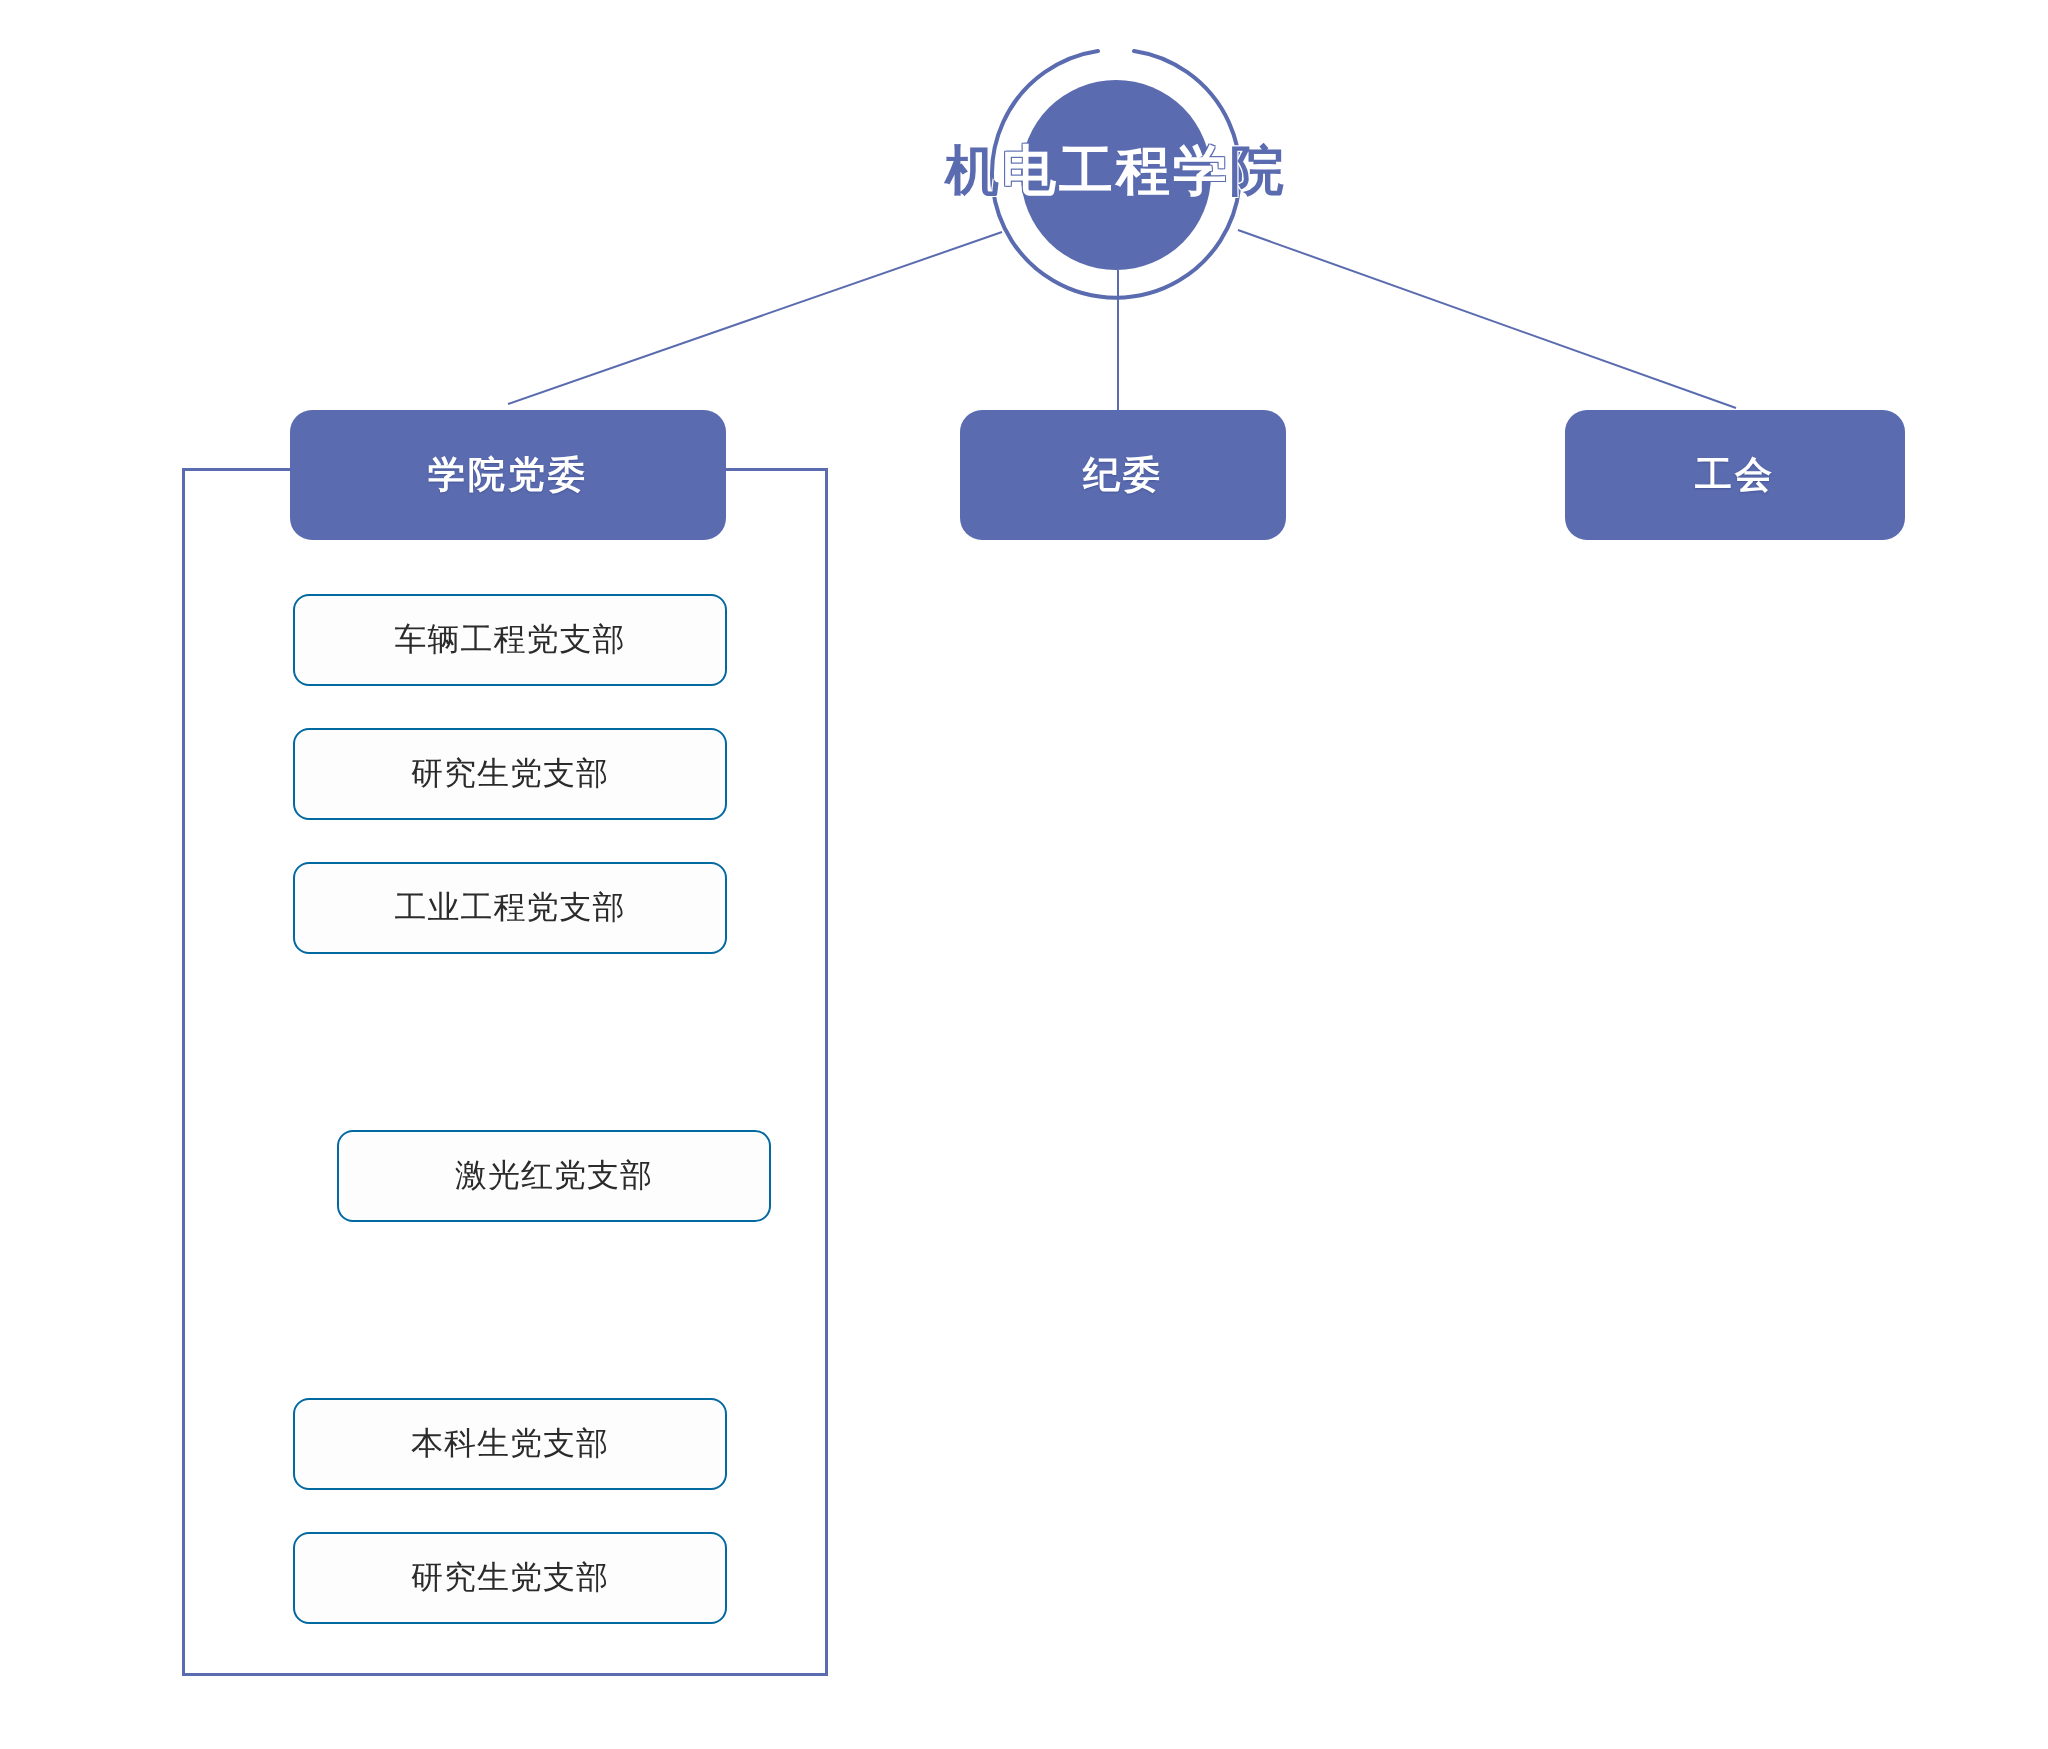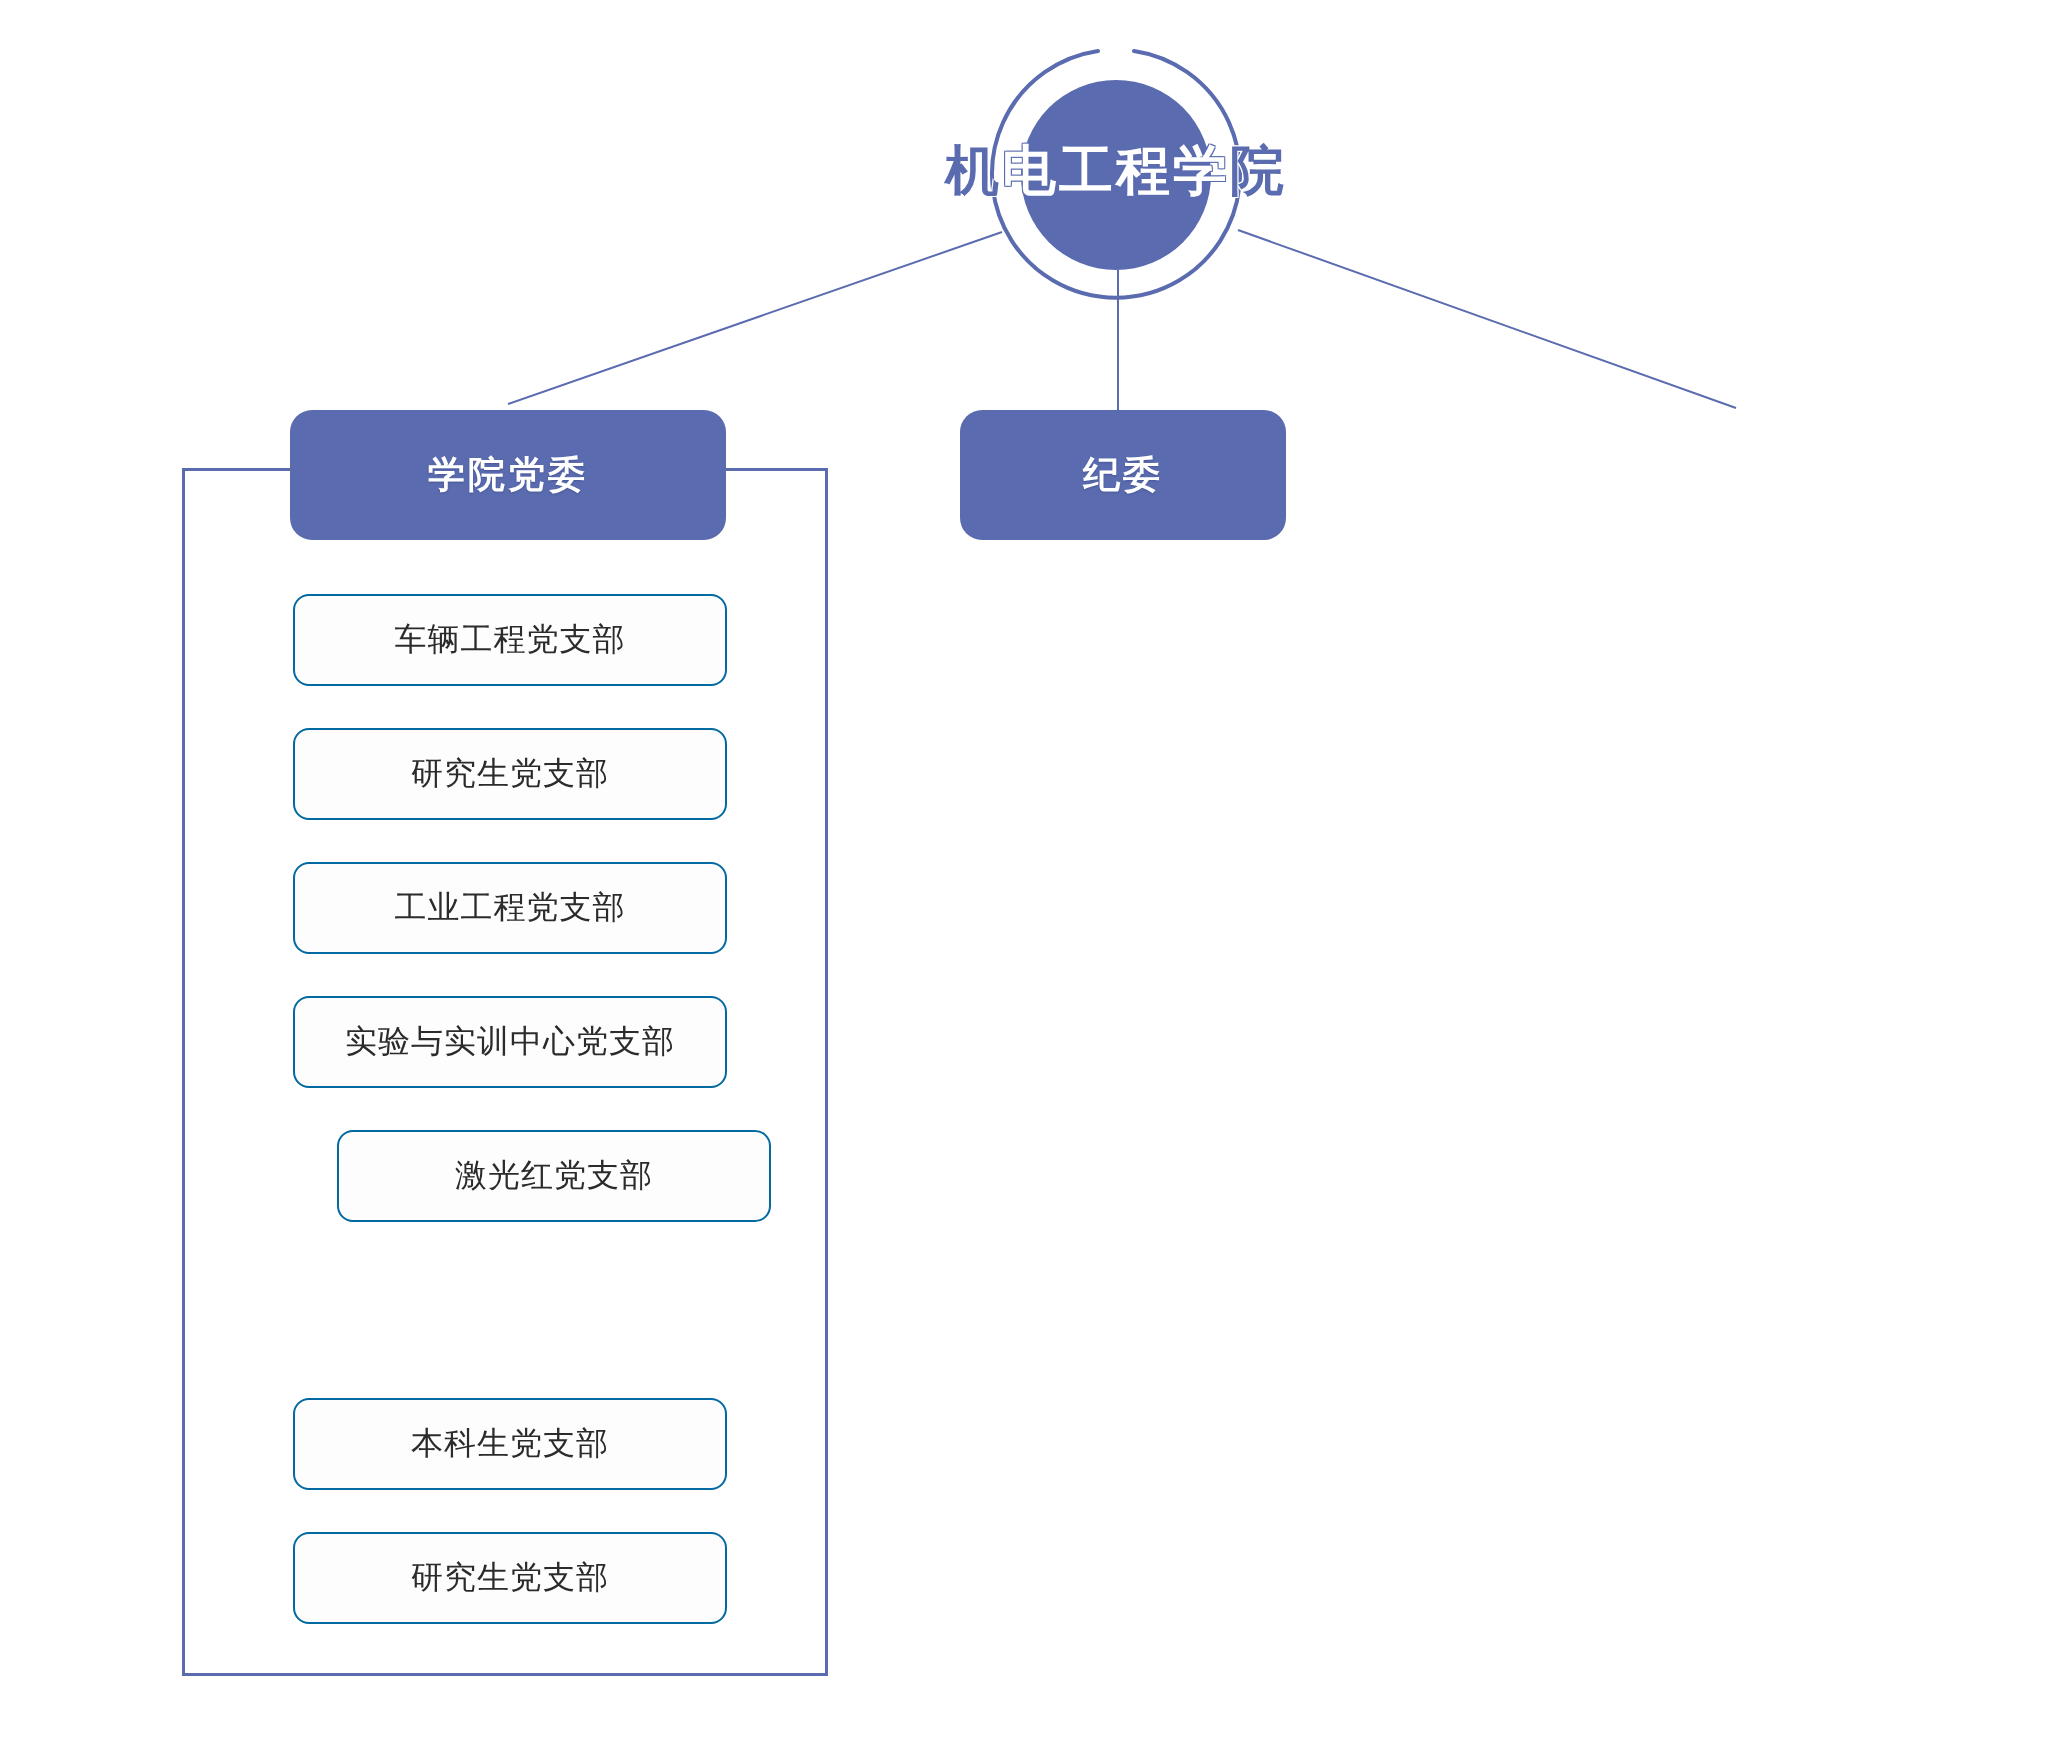--- a/index.html
+++ b/index.html
@@ -129,32 +129,32 @@
   <div class="outline-mask" style="left:292px; top:455px; width:434px; height:30px;"></div>
 
   <div class="box-primary" style="left:290px; top:410px; width:436px; height:130px;">
     <span>学院党委</span>
   </div>
 
   <div class="box-primary" style="left:960px; top:410px; width:326px; height:130px;">
     <span>纪委</span>
   </div>
 
+  <div class="box-primary" style="left:1565px; top:410px; width:340px; height:130px;">
+    <span>工会</span>
+  </div>
 
   <div class="box-secondary" style="left:293px; top:594px; width:430px; height:88px;">
     <span>车辆工程党支部</span>
   </div>
   <div class="box-secondary" style="left:293px; top:728px; width:430px; height:88px;">
     <span>研究生党支部</span>
   </div>
   <div class="box-secondary" style="left:293px; top:862px; width:430px; height:88px;">
     <span>工业工程党支部</span>
-  </div>
-  <div class="box-secondary" style="left:293px; top:996px; width:430px; height:88px;">
-    <span>实验与实训中心党支部</span>
   </div>
   <div class="box-secondary" style="left:293px; top:1130px; width:430px; height:88px;margin-left:44px;">
     <span>激光红党支部</span>
   </div>
   <div class="box-secondary" style="left:293px; top:1398px; width:430px; height:88px;">
     <span>本科生党支部</span>
   </div>
   <div class="box-secondary" style="left:293px; top:1532px; width:430px; height:88px;">
     <span>研究生党支部</span>
   </div>

